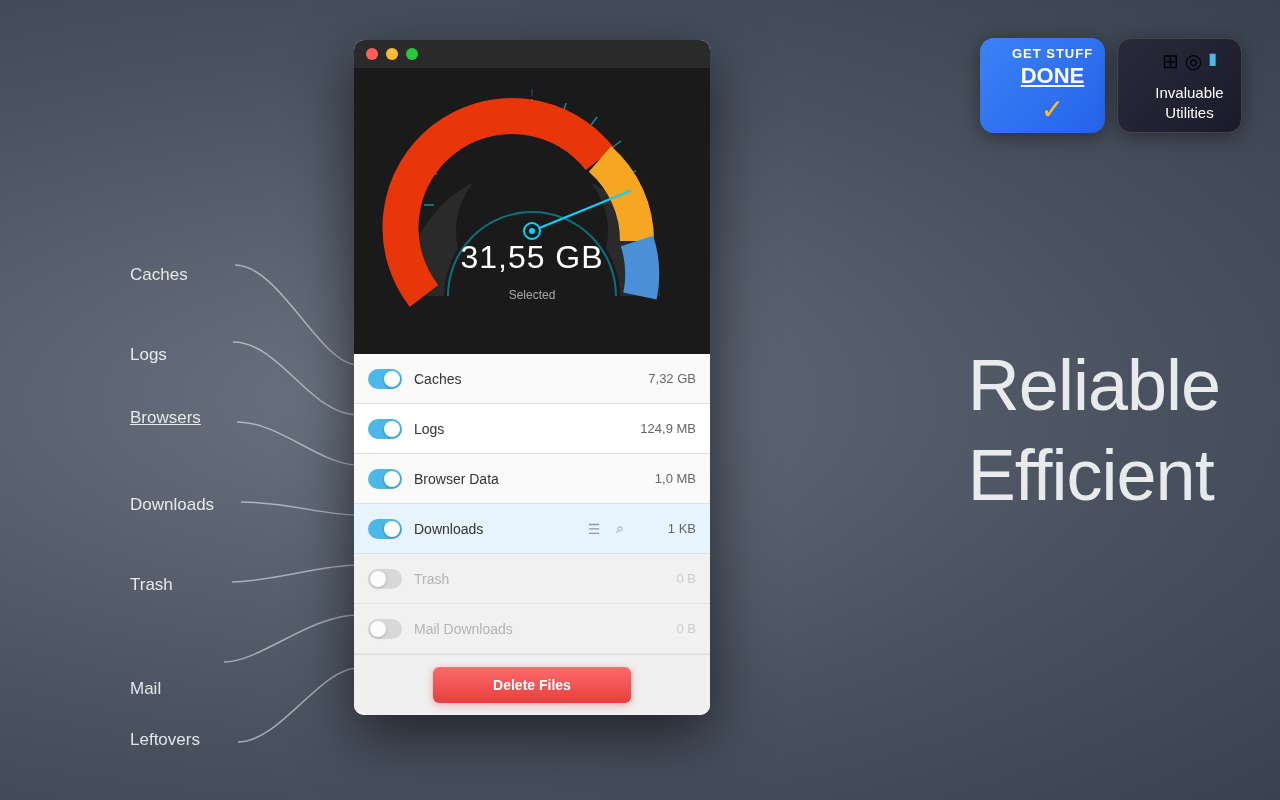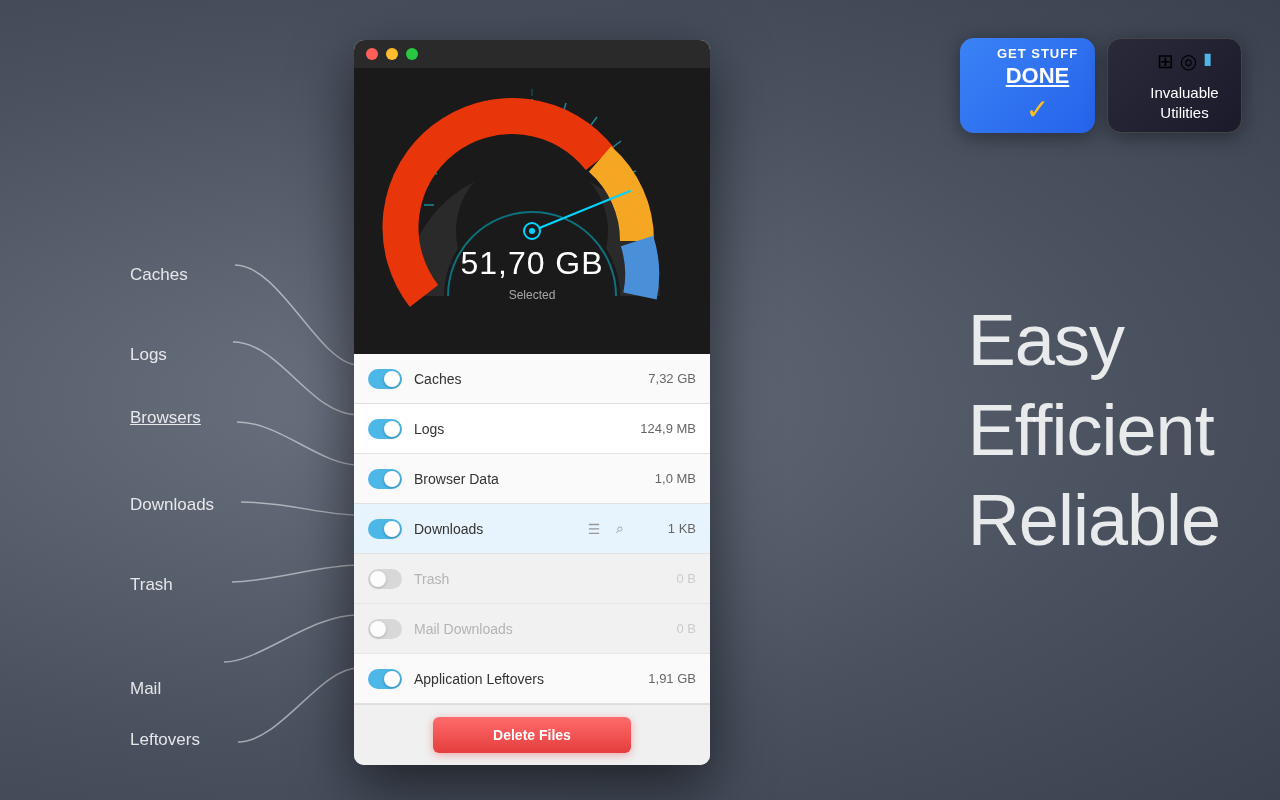--- a/index.html
+++ b/index.html
@@ -24,21 +24,21 @@
     .badges {
       position: absolute;
       top: 38px;
       right: 38px;
       display: flex;
       gap: 12px;
       z-index: 10;
     }
 
     .badge {
-      width: 135px;
+      width: 125px;
       height: 95px;
       border-radius: 14px;
       display: flex;
       flex-direction: column;
       align-items: center;
       justify-content: center;
       cursor: pointer;
       padding-left: 20px;
     }
 
@@ -166,21 +166,21 @@
       font-size: 32px;
       font-weight: 300;
       color: white;
       letter-spacing: 1px;
     }
 
     .gauge-label {
       font-size: 12px;
       color: rgba(255,255,255,0.6);
       text-align: center;
-      margin-top: 6px;
+      margin-top: 12px;
     }
 
     
     .list-area {
       background: #f5f5f5;
     }
 
     .list-item {
       display: flex;
       align-items: center;
@@ -383,23 +383,22 @@
         <span style="font-size:20px;">⊞</span>
         <span style="font-size:20px;">◎</span>
         <span style="font-size:16px; color:#4db8e8;">▮</span>
       </div>
       <span class="badge-text" style="font-size:15px;color:white;text-align:center;font-weight:500;line-height:1.3;">Invaluable<br>Utilities</span>
     </div>
   </div>
 </div>
 
 <div class="taglines">
-  <div class="line">Easy</div>
+  <div class="line">Reliable</div>
   <div class="line">Efficient</div>
-  <div class="line">Reliable</div>
 </div>
 
 <div class="app-window">
 
   <div class="title-bar">
     <div class="traffic-light tl-red"></div>
     <div class="traffic-light tl-yellow"></div>
     <div class="traffic-light tl-green"></div>
   </div>
 
@@ -445,21 +444,21 @@
 
       <line x1="150" y1="150" x2="248" y2="110" stroke="#00d4ff" stroke-width="2" stroke-linecap="round"></line>
 
       <circle cx="150" cy="150" r="8" fill="#1a1a1a" stroke="#00d4ff" stroke-width="2"></circle>
       <circle cx="150" cy="150" r="3" fill="#00d4ff"></circle>
 
       <path d="M 66 215 A 84 84 0 1 1 234 215" fill="none" stroke="#00c8e0" stroke-width="2" opacity="0.5"></path>
     </svg>
 
     <div class="gauge-center-text">
-      <div class="gauge-value">51,70 GB</div>
+      <div class="gauge-value">31,55 GB</div>
       <div class="gauge-label">Selected</div>
     </div>
   </div>
 
   <div class="list-area">
 
     <div class="list-item">
       <div class="toggle-btn">
         <div class="toggle-knob"></div>
       </div>
@@ -504,26 +503,19 @@
     </div>
 
     <div class="list-item disabled">
       <div class="toggle-btn off" style="width:34px;height:20px;border-radius:10px;background:#ccc;display:flex;align-items:center;padding:2px;cursor:pointer;margin-right:12px;flex-shrink:0;">
         <div class="toggle-knob" style="width:16px;height:16px;border-radius:50%;background:white;margin-left:0;margin-right:auto;box-shadow:0 1px 3px rgba(0,0,0,0.3);"></div>
       </div>
       <span class="item-name dimmed">Mail Downloads</span>
       <span class="item-size dimmed">0 B</span>
     </div>
 
-    <div class="list-item">
-      <div class="toggle-btn">
-        <div class="toggle-knob"></div>
-      </div>
-      <span class="item-name">Application Leftovers</span>
-      <span class="item-size">1,91 GB</span>
-    </div>
 
   </div>
 
   <div class="delete-bar">
     <button class="delete-btn">Delete Files</button>
   </div>
 </div>
 
 </body></html>

